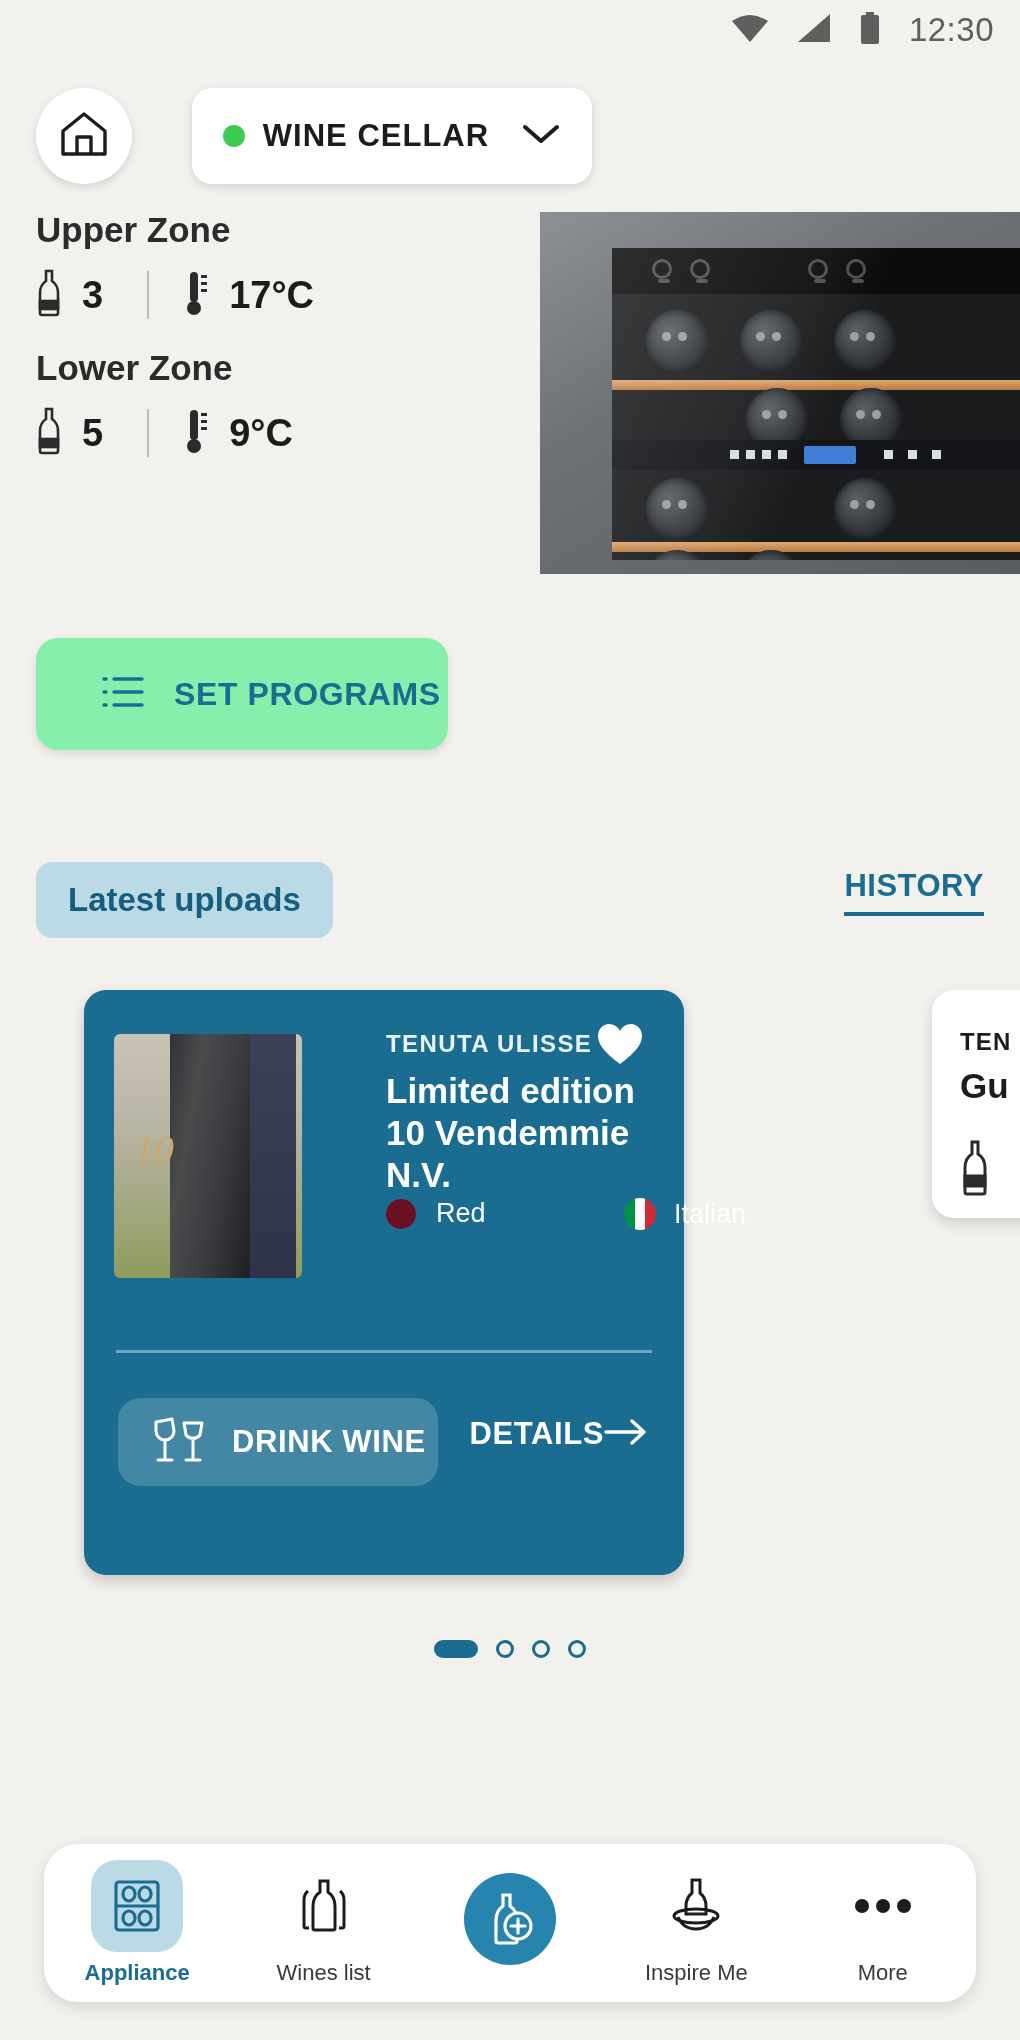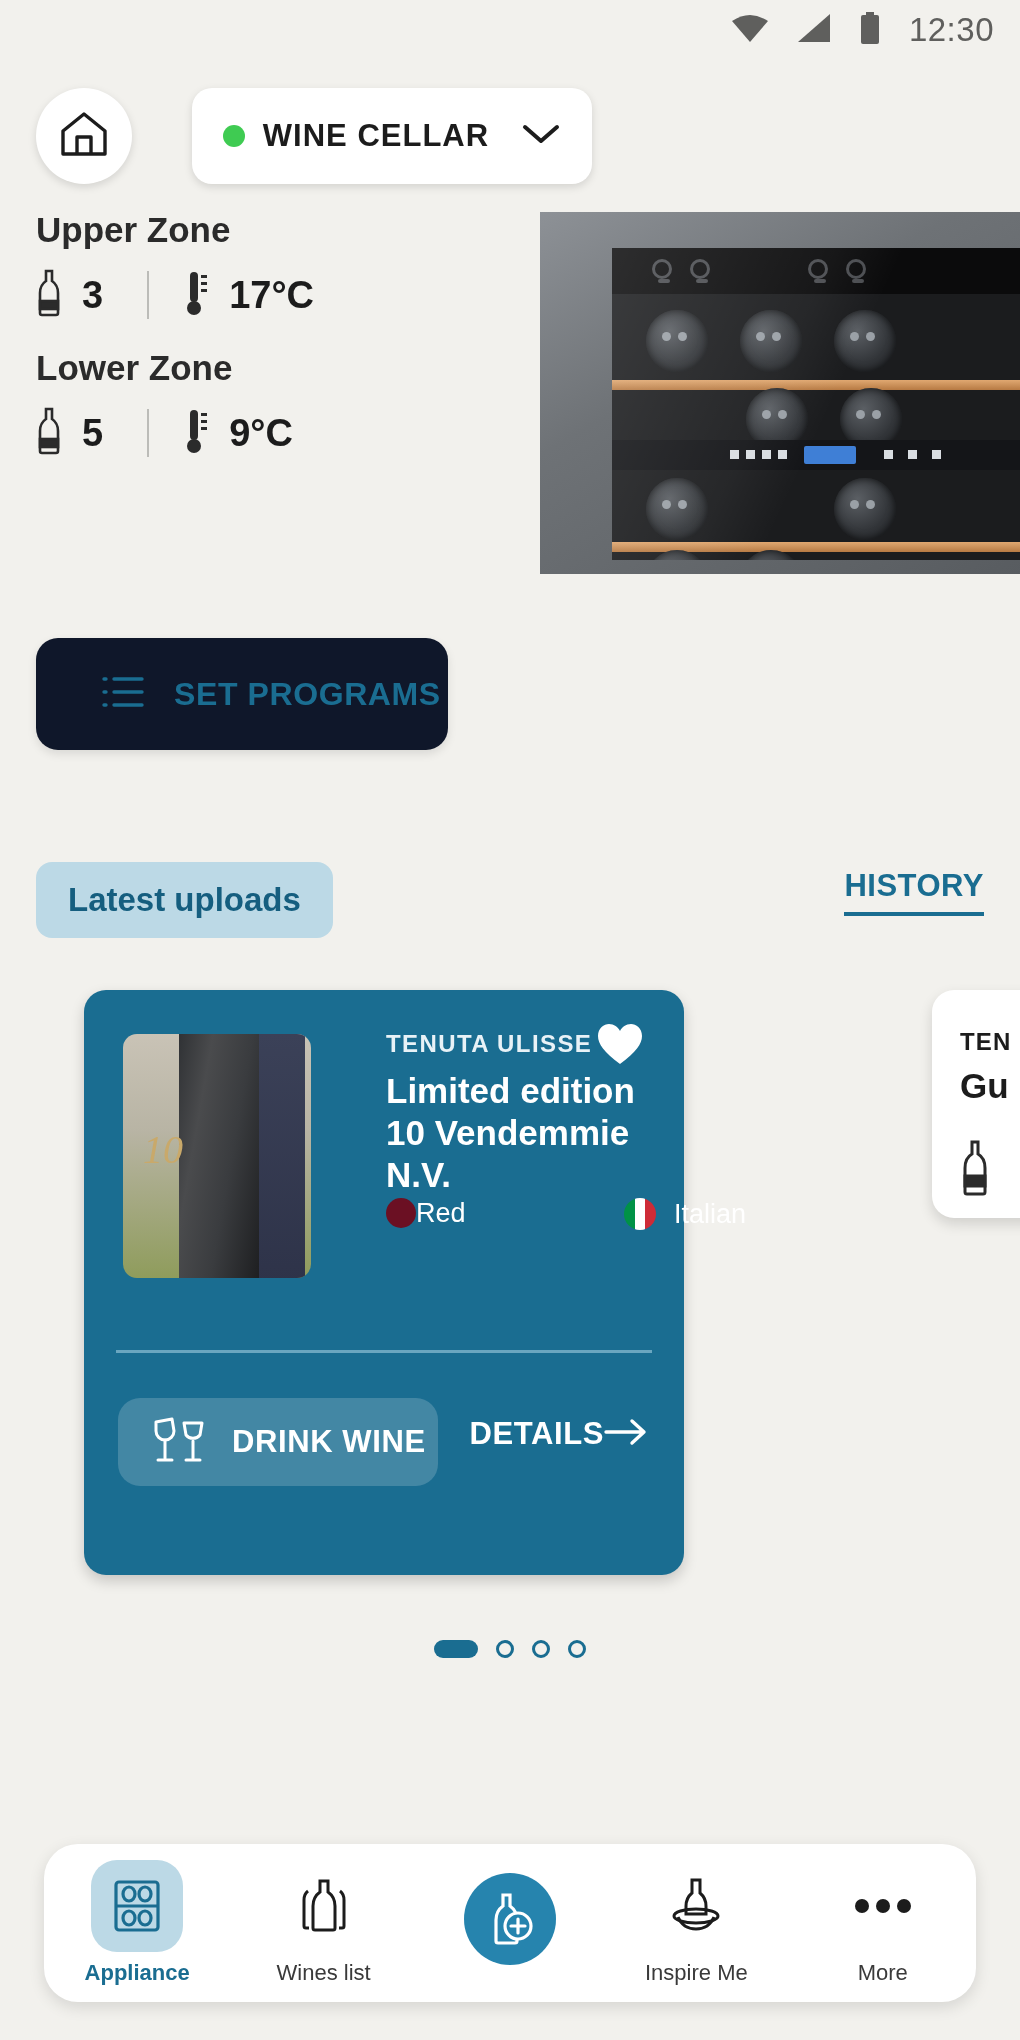--- a/index.html
+++ b/index.html
@@ -70,21 +70,21 @@
   .bottle-end::after  { content:""; position:absolute; left:32px; top:22px; width:9px; height:9px; border-radius:50%; background:#9aa0a6; }
   .panel-strip { position: absolute; left: 0; right: 0; height: 30px; background: #141518; }
   .panel-display { position: absolute; width: 52px; height: 18px; background: #3f7fd6; border-radius: 2px; top: 6px; left: 192px; }
   .panel-dot { position: absolute; width: 9px; height: 9px; background: #d9dde1; top: 10px; }
   .glass-gloss { position:absolute; left:0; top:0; right:0; bottom:0;
     background: linear-gradient(115deg, rgba(255,255,255,.14) 0%, rgba(255,255,255,.05) 40%, rgba(255,255,255,0) 52%); }
 
   
   .set-programs {
     position: absolute; left: 36px; top: 638px; width: 412px; height: 112px;
-    background: #0f172a; border-radius: 22px;
+    background: #86efac; border-radius: 22px;
     display: flex; align-items: center; gap: 30px; padding-left: 66px;
     box-shadow: 0 4px 10px rgba(0,0,0,.10);
   }
   .sp-label { font-size: 32px; font-weight: 700; color: #1a6d91; letter-spacing: .6px; }
 
   
   .tabs { position: absolute; left: 0; right: 0; top: 862px; height: 100px; }
   .tab-pill {
     position: absolute; left: 36px; top: 0; height: 76px; padding: 0 32px;
     background: #bcd9e6; border-radius: 16px;
@@ -99,41 +99,40 @@
 
   
   .card-rail { position: absolute; left: 0; right: 0; top: 990px; height: 600px; }
   .wine-card {
     position: absolute; left: 84px; top: 0; width: 600px; height: 585px;
     background: #1a6d91; border-radius: 22px;
     box-shadow: 0 6px 14px rgba(0,0,0,.18);
   }
   .wine-photo {
     position: absolute; left: 30px; top: 44px; width: 188px; height: 244px;
-    border-radius: 14px; overflow: hidden;
+    border-radius: 6px; overflow: hidden;
     background: linear-gradient(180deg,#c9c3b6 0%,#b8b4a4 40%,#8f9c5c 100%);
-    margin-left: 9px;
   }
   .wp-bottle {
     position: absolute; left: 56px; top: -6px; width: 80px; height: 260px;
     background: linear-gradient(100deg,#2f3134 0%,#4a4b4d 28%,#3a3c3f 60%,#1d1e20 100%);
     border-radius: 6px;
   }
   .wp-suit { position: absolute; right: 6px; top: 0; width: 54px; height: 250px;
     background: linear-gradient(180deg,#3b4158,#2e3349); }
   .wp-ten { position: absolute; left: 20px; top: 92px; font-size: 40px; color: #c9a96a;
     font-family: "Liberation Serif", serif; font-style: italic; }
 
   .fav-heart { position: absolute; right: 40px; top: 32px; }
 
   .card-brand { position: absolute; left: 302px; top: 40px; font-size: 24px; font-weight: 700;
     color: #e8f2f7; letter-spacing: 1.4px; }
   .card-title { position: absolute; left: 302px; top: 80px; width: 290px; font-size: 35px;
     font-weight: 700; color: #ffffff; line-height: 1.2; }
-  .card-meta { position: absolute; left: 302px; top: 208px; display: flex; align-items: flex-start; }
+  .card-meta { position: absolute; left: 302px; top: 208px; display: flex; align-items: center; gap: 20px; }
   .swatch { width: 30px; height: 30px; border-radius: 50%; background: #6b1023; flex: none; }
   .meta-txt { font-size: 27px; color: #ffffff; font-weight: 400; }
   .flag { width: 32px; height: 32px; border-radius: 50%; overflow: hidden; display: flex; flex: none; }
   .flag i { display: block; width: 33.34%; height: 100%; }
   .card-meta2 { position: absolute; left: 302px; top: 272px; display: flex; align-items: center; gap: 22px; }
   .meta-right { position: absolute; left: 540px; top: 208px; display: flex; align-items: center; gap: 18px; }
 
   .card-hr { position: absolute; left: 32px; right: 32px; top: 360px; height: 3px; background: #6aa6c0; }
   .drink-btn {
     position: absolute; left: 34px; top: 408px; width: 320px; height: 88px;

